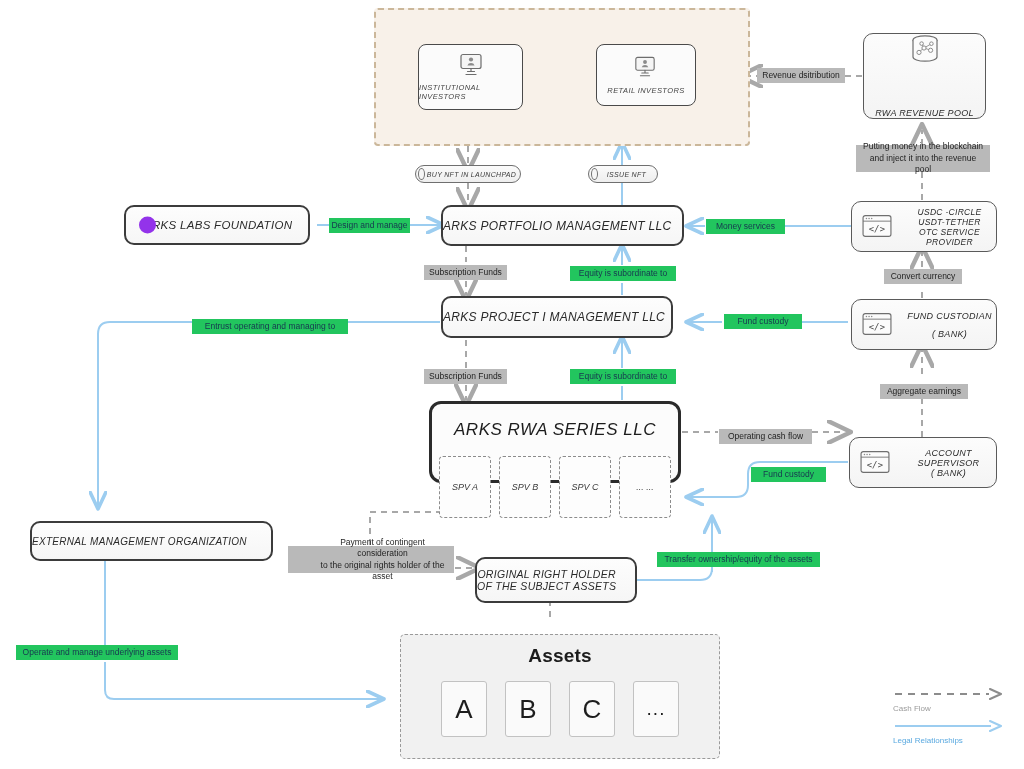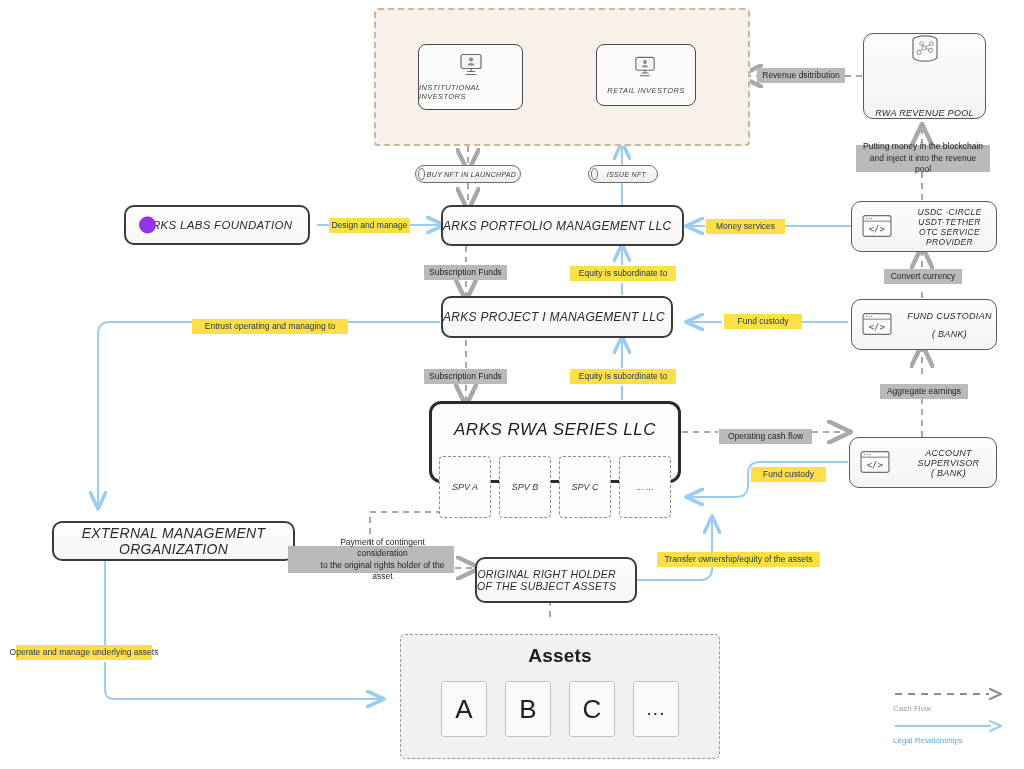--- a/index.html
+++ b/index.html
@@ -60,21 +60,21 @@
   .chip {
     position:absolute;
     display:flex; align-items:center; justify-content:center;
     text-align:center;
     font-size:8.5px;
     line-height:1.35;
     white-space:nowrap;
     padding:2px 5px;
   }
   .chip.gray { background:#b9b9b9; color:#1f1f1f; }
-  .chip.blue { background:#fde047; color:#17374f; }
+  .chip.blue { background:#22c55e; color:#17374f; }
   .chip.wrap { white-space:normal; }
 
   
   .pill {
     position:absolute;
     background: linear-gradient(180deg,#fbfbfb,#eeeeee);
     border:1.2px solid #6f6f6f;
     border-radius:999px;
     display:flex; align-items:center; justify-content:center;
     font-style:italic; font-size:7px; color:#3a3a3a; letter-spacing:.3px;
@@ -271,21 +271,21 @@
   </div>
 
   <div class="node stack" style="left:441px; top:205px; width:243px; height:41px; font-size:12px;">
     <span>ARKS  PORTFOLIO MANAGEMENT LLC</span>
   </div>
 
   <div class="node stack" style="left:441px; top:296px; width:232px; height:42px; font-size:12px;">
     <span>ARKS  PROJECT I MANAGEMENT LLC</span>
   </div>
 
-  <div class="node" style="left:52px; top:521px; width:243px; height:40px; font-size:14px; border-width:2.2px;">
+  <div class="node" style="left:30px; top:521px; width:243px; height:40px; font-size:10px; border-width:2.2px;">
     <span>EXTERNAL MANAGEMENT ORGANIZATION</span>
   </div>
 
   <div class="node" style="left:475px; top:557px; width:162px; height:46px; font-size:10.5px; border-width:2.2px;">
     <span class="ml">
       <span>ORIGINAL RIGHT HOLDER</span>
       <span>OF THE SUBJECT ASSETS</span>
     </span>
   </div>
 
@@ -412,21 +412,21 @@
 
   <div class="chip blue" style="left:751px; top:467px; width:75px; height:15px;">Fund custody</div>
 
   <div class="chip gray wrap" style="left:288px; top:546px; width:166px; height:27px; flex-direction:column;padding-left:28px;">
     <span>Payment of contingent consideration</span>
     <span>to the original rights holder of the asset</span>
   </div>
 
   <div class="chip blue" style="left:657px; top:552px; width:163px; height:15px;">Transfer ownership/equity of the assets</div>
 
-  <div class="chip blue" style="left:16px; top:645px; width:136px; height:15px;">Operate and manage underlying assets</div>
+  <div class="chip blue" style="left:16px; top:645px; width:162px; height:15px;">Operate and manage underlying assets</div>
 
   <div id="legend" style="left:893px; top:686px; width:120px;">
     <div class="legend-row" style="height:26px;">
       <svg width="112" height="12" viewBox="0 0 112 12">
         <path d="M2,6 L96,6" stroke="#8c8c8c" stroke-width="2" fill="none" stroke-dasharray="7 6"></path>
         <path d="M97,1 L108,6 L97,11" stroke="#8c8c8c" stroke-width="2" fill="none" stroke-linejoin="round" stroke-linecap="round"></path>
       </svg>
       <div class="legend-text cash">Cash Flow</div>
     </div>
     <div class="legend-row" style="height:26px; margin-top:6px;">

